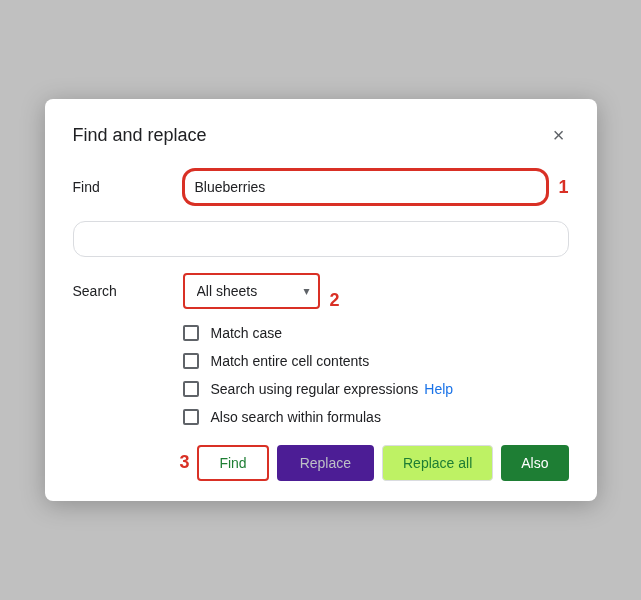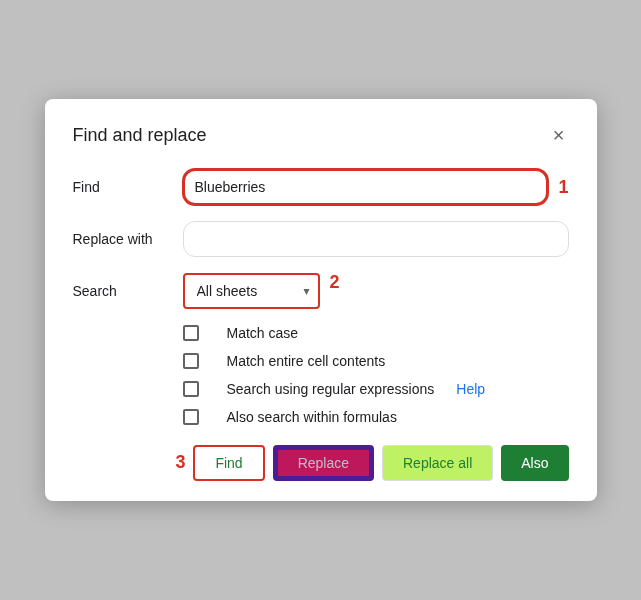--- a/index.html
+++ b/index.html
@@ -140,21 +140,20 @@
       margin-left: 110px;
       margin-bottom: 20px;
     }
 
     .checkbox-row {
       display: flex;
       align-items: center;
       margin-bottom: 12px;
       font-size: 14px;
       color: #202124;
-      gap: 16px;
     }
 
     .checkbox-row input[type="checkbox"] {
       width: 16px;
       height: 16px;
       margin-right: 12px;
       flex-shrink: 0;
       cursor: pointer;
       border: 2px solid #5f6368;
       appearance: none;
@@ -195,22 +194,22 @@
     }
 
     .btn-find {
       background: #fff;
       border: 1px solid #dadce0;
       color: #1e7e34;
       margin-right: auto;
     }
 
     .btn-replace {
-      background: #be185d;
-      border: 5px solid #4c1d95;
+      background: #4c1d95;
+      border: 3px solid #4c1d95;
       color: #bdc1c6;
       cursor: default;
     }
 
     .btn-replace-all {
       background: #bef264;
       border: 1px solid #dadce0;
       color: #1e7e34;
     }
 
@@ -254,27 +253,26 @@
 
     <div class="field-row">
       <label class="field-label">Find</label>
       <div style="flex:1; position:relative; display:flex; align-items:center;">
         <input type="text" class="field-input highlighted" value="Blueberries" style="width: 100%;">
         <span class="annotation-num">1</span>
       </div>
     </div>
 
     <div class="field-row">
-      <label class="field-label">Replace with</label>
       <input type="text" class="field-input" value="" style="flex: 1 1 0%;">
     </div>
 
     <div class="search-row">
       <label class="search-label">Search</label>
-      <div style="display:flex; align-items:flex-start;">
+      <div style="display:flex; align-items:flex-end;">
         <div class="search-dropdown-wrapper">
           <select class="search-dropdown highlighted">
             <option>All sheets</option>
             <option>This sheet</option>
             <option>Specific range</option>
           </select>
           <span class="dropdown-arrow">▾</span>
         </div>
         <span class="annotation-num">2</span>
       </div>

